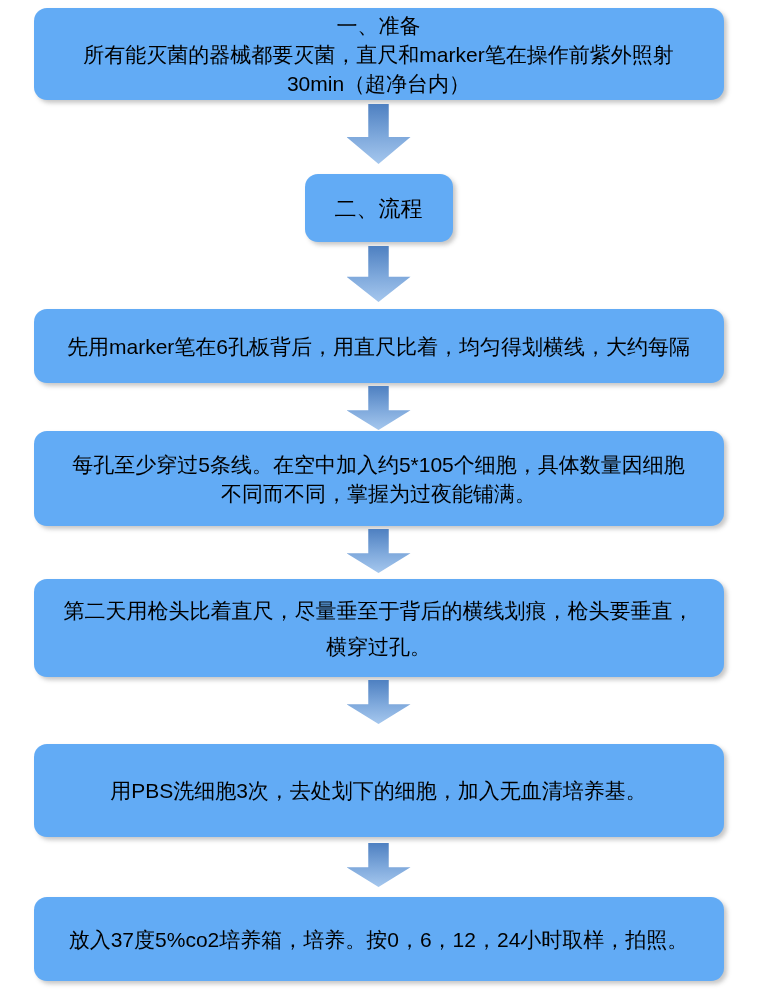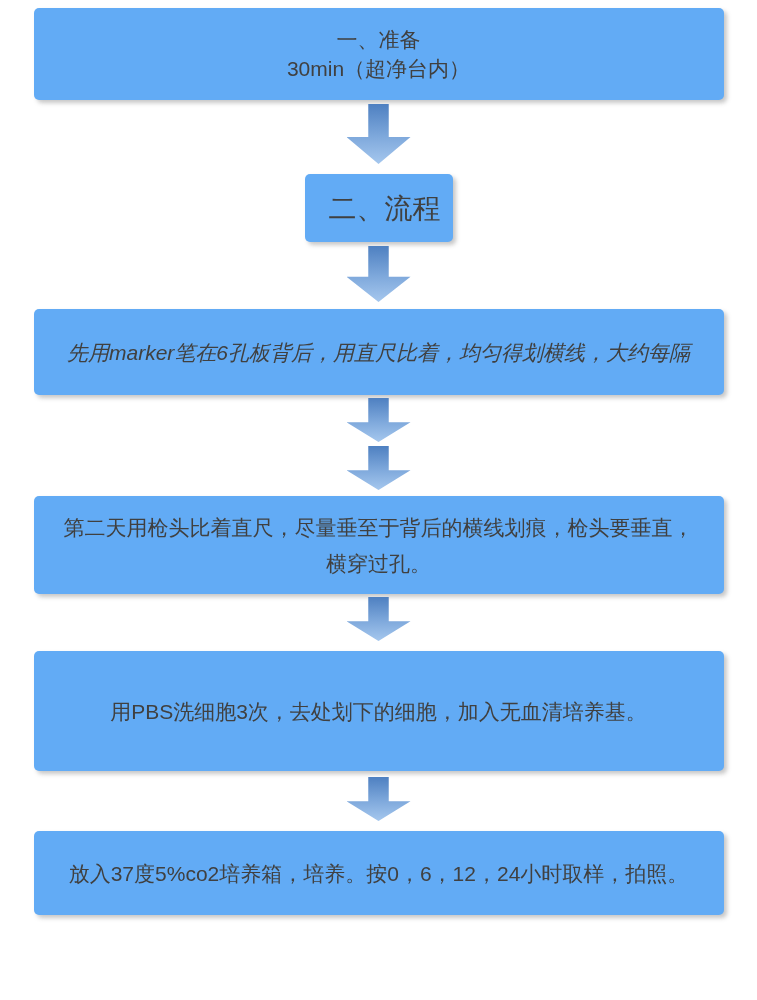--- a/index.html
+++ b/index.html
@@ -16,38 +16,38 @@
     display: flex;
     flex-direction: column;
     align-items: center;
     overflow: hidden;
   }
   .box {
     width: 690px;
     box-sizing: border-box;
     padding: 4px 24px;
     background: #62ABF5;
-    color: #404040;
-    border-radius: 5px;
+    color: #000000;
+    border-radius: 13px;
     display: flex;
     flex-direction: column;
     justify-content: center;
     text-align: center;
     font-size: 21px;
     line-height: 29px;
     box-shadow: 3px 3px 4px rgba(130, 130, 130, 0.45);
     flex-shrink: 0;
   }
   .box .ln { white-space: nowrap; }
   .b1 { height: 92px; margin-top: 8px; }
-  .b2 { width: 148px; height: 68px; font-size: 28px; }
-  .b3 { height: 86px; font-style: italic; }
+  .b2 { width: 148px; height: 68px; font-size: 22px; }
+  .b3 { height: 74px; }
   .b4 { height: 95px; }
   .b5 { height: 98px; gap: 7px; }
-  .b6 { height: 120px; }
+  .b6 { height: 93px; margin-top: 10px; }
   .b7 { height: 84px; align-items: center; }
   .arrow {
     width: 64px;
     background: linear-gradient(180deg, #4E80C1 0%, #7FA9DC 55%, #A5C7EE 100%);
     clip-path: polygon(34% 0, 66% 0, 66% 55%, 100% 55%, 50% 100%, 0 55%, 34% 55%);
     filter: drop-shadow(2px 2px 2px rgba(130,130,130,0.35));
     flex-shrink: 0;
   }
   .a1 { height: 60px; margin: 4px 0 10px 0; }
   .a2 { height: 56px; margin: 4px 0 7px 0; }
@@ -56,37 +56,42 @@
   .a5 { height: 44px; margin: 3px 0 10px 0; }
   .a6 { height: 44px; margin: 6px 0 10px 0; }
 </style>
 </head>
 <body>
 
 <div class="canvas">
 
   <div class="box b1">
     <div class="ln">一、准备</div>
+    <div class="ln">所有能灭菌的器械都要灭菌，直尺和marker笔在操作前紫外照射</div>
     <div class="ln">30min（超净台内）</div>
   </div>
 
   <div class="arrow a1"></div>
 
   <div class="box b2">
     <div class="ln">二、流程</div>
   </div>
 
   <div class="arrow a2"></div>
 
   <div class="box b3">
     <div class="ln">先用marker笔在6孔板背后，用直尺比着，均匀得划横线，大约每隔</div>
   </div>
 
   <div class="arrow a3"></div>
 
+  <div class="box b4">
+    <div class="ln">每孔至少穿过5条线。在空中加入约5*105个细胞，具体数量因细胞</div>
+    <div class="ln">不同而不同，掌握为过夜能铺满。</div>
+  </div>
 
   <div class="arrow a4"></div>
 
   <div class="box b5">
     <div class="ln">第二天用枪头比着直尺，尽量垂至于背后的横线划痕，枪头要垂直，</div>
     <div class="ln">横穿过孔。</div>
   </div>
 
   <div class="arrow a5"></div>
 

